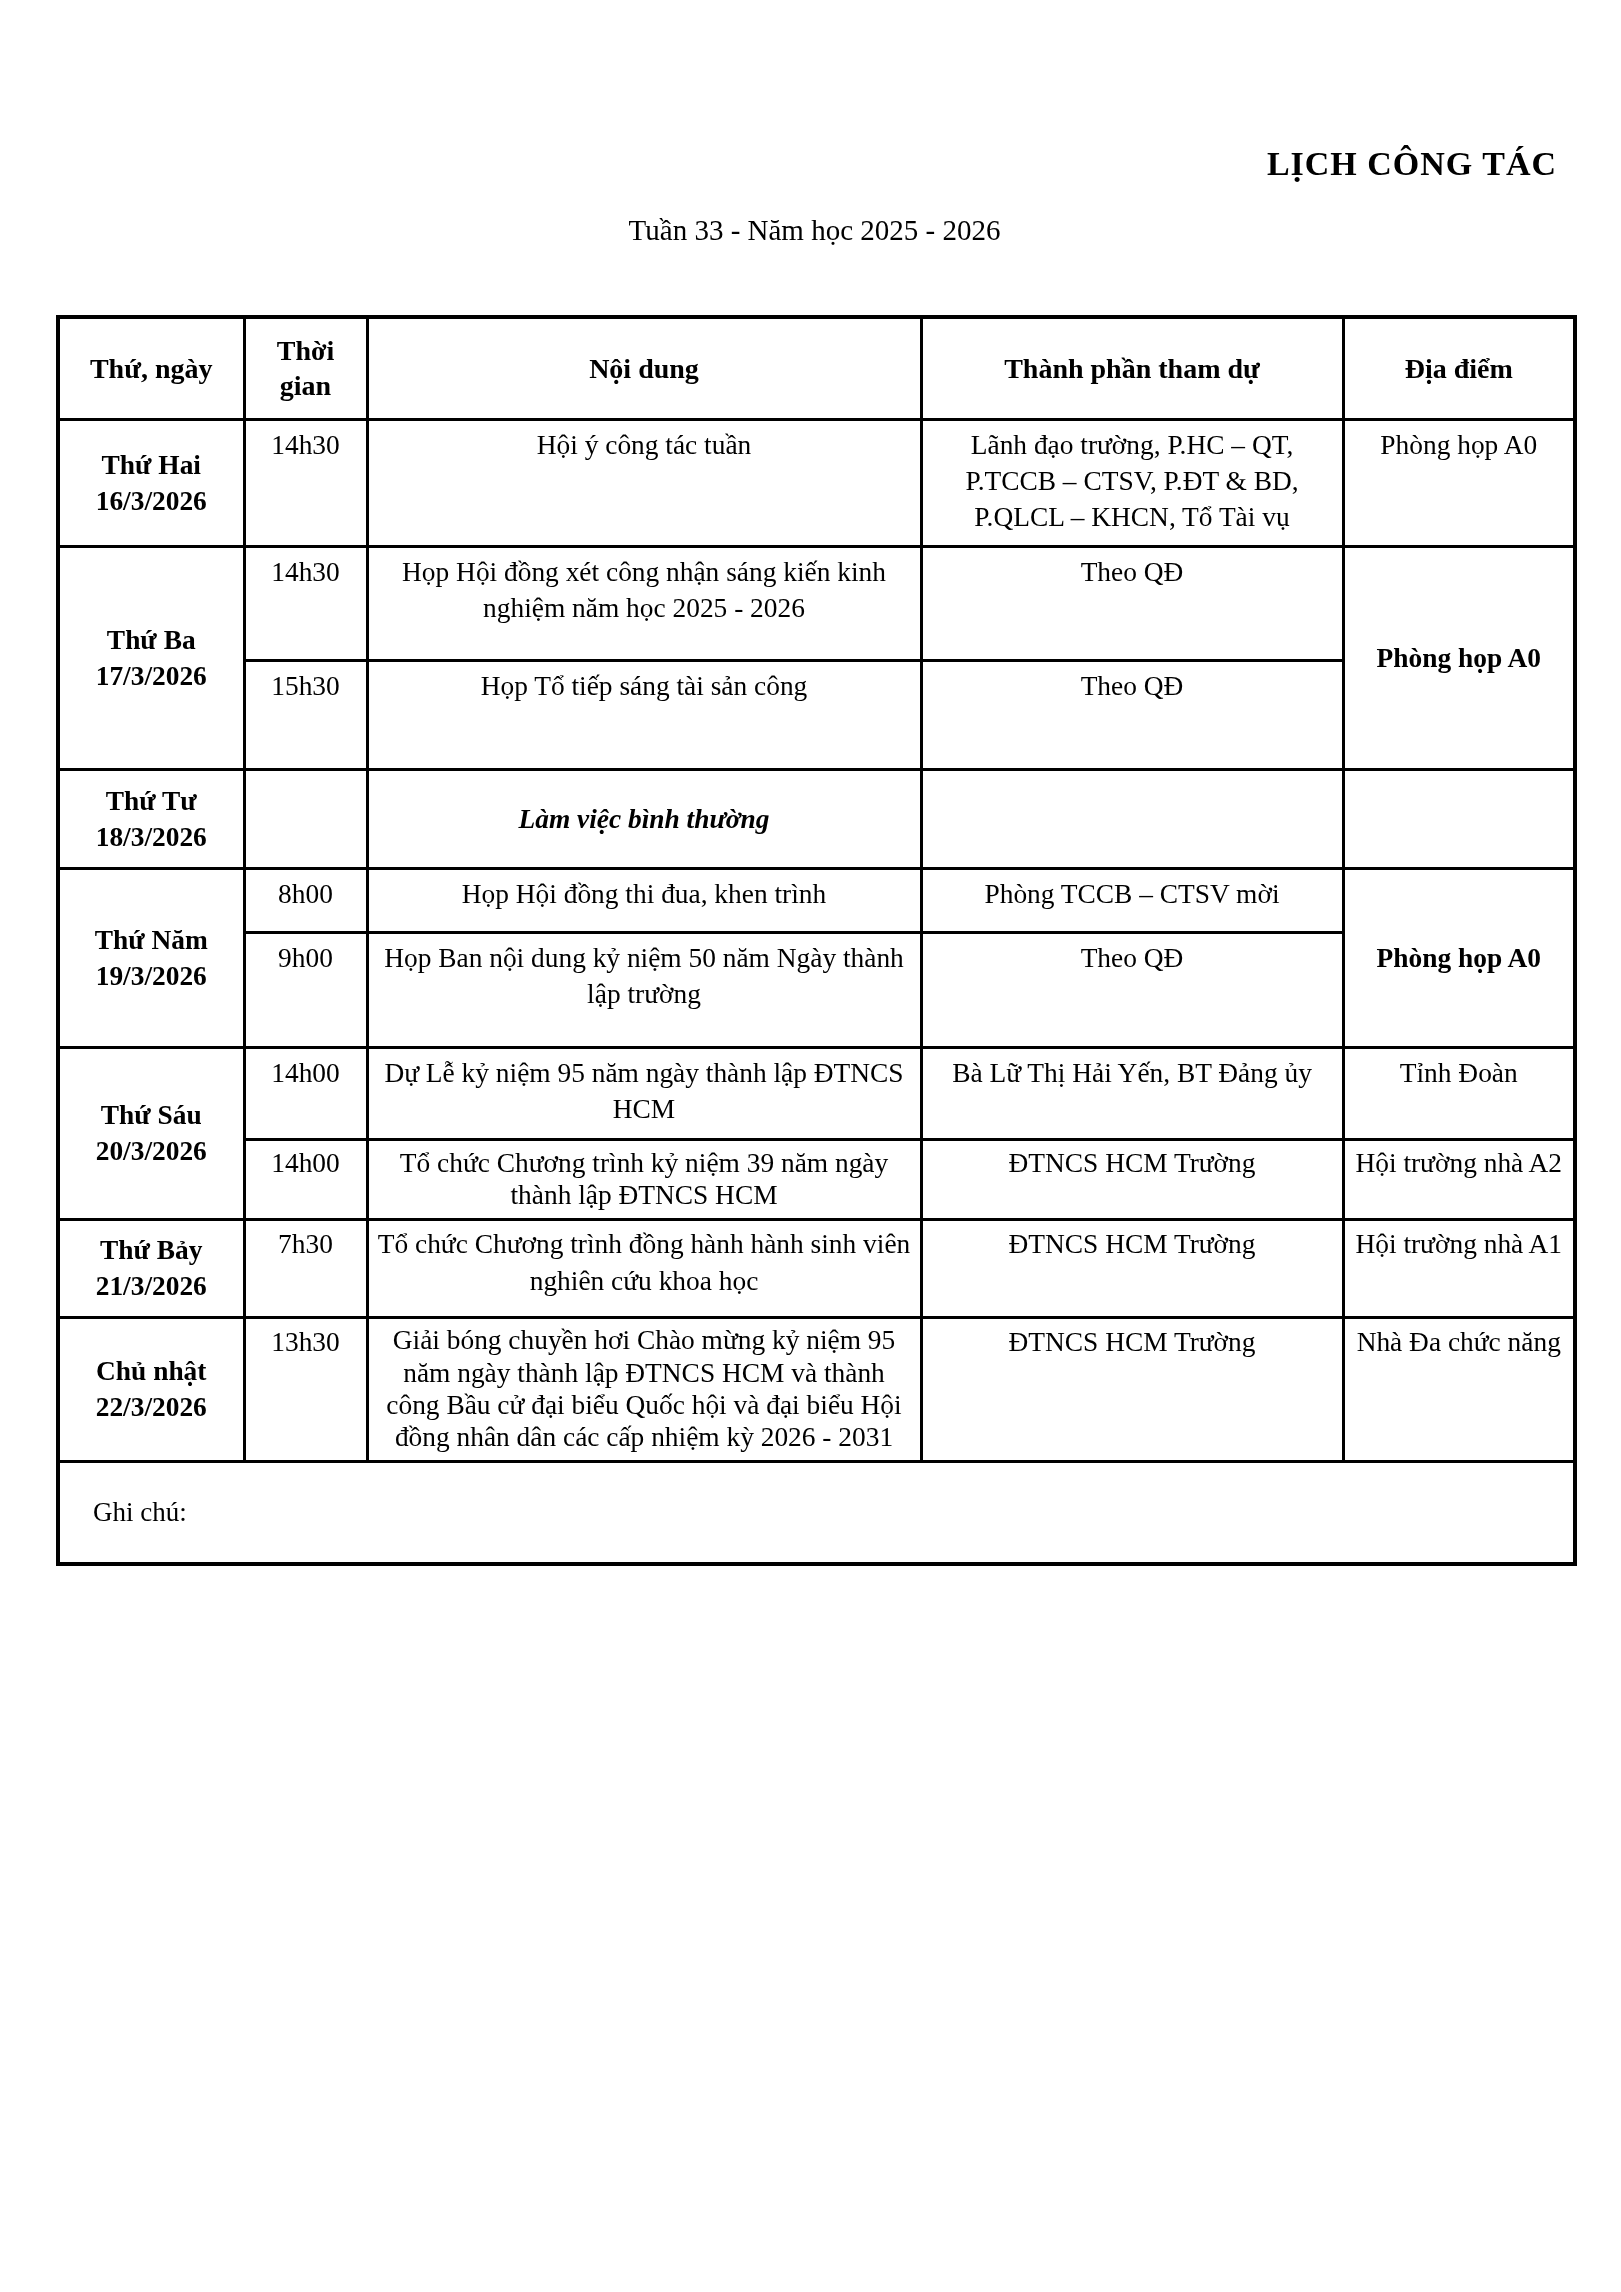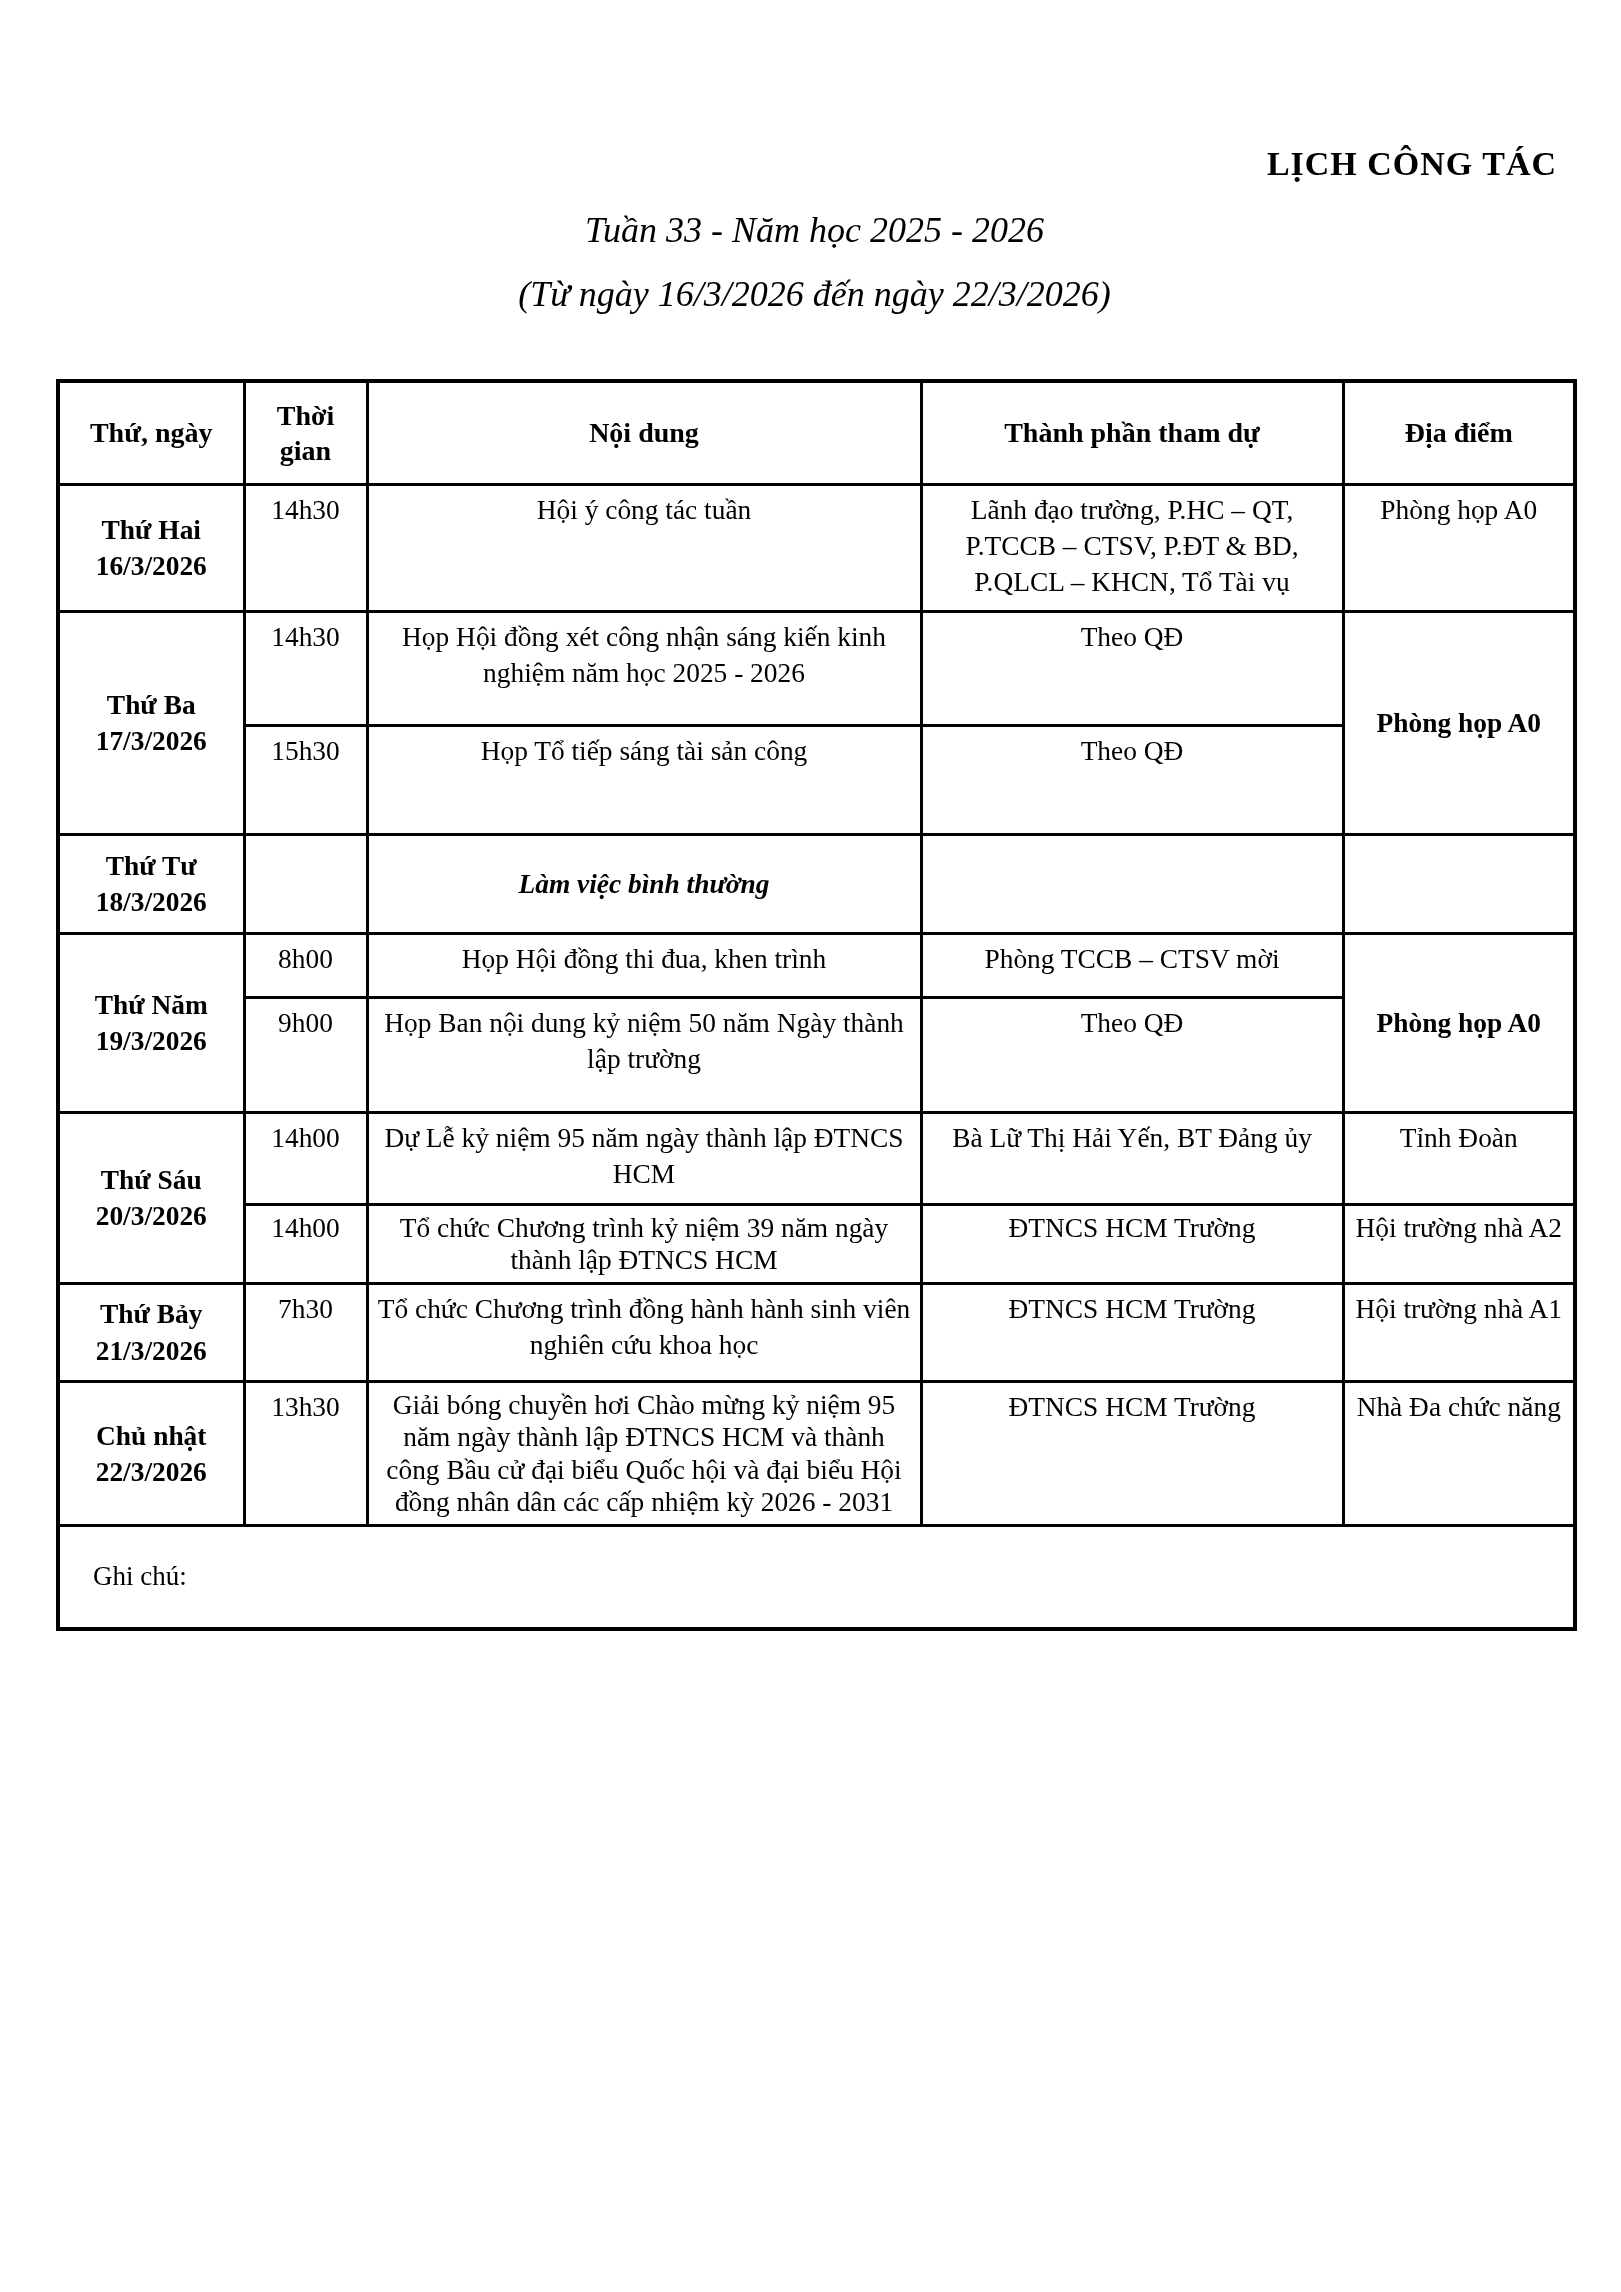--- a/index.html
+++ b/index.html
@@ -21,22 +21,21 @@
   .doc-title {
     margin: 16px;
     font-size: 34px;
     font-weight: bold;
     line-height: 47px;
     letter-spacing: 1px;
     text-align: right;
   }
   .doc-subtitle {
     margin: 21.6px 0 0 0;
-    font-size: 36px;
-    font-style: italic;
+    font-size: 29px;
     line-height: 43px;
     font-weight: normal;
   }
   table.schedule {
     margin: 63px 0 0 56px;
     width: 1517px;
     border-collapse: collapse;
     table-layout: fixed;
     border: 4.9px solid #000;
   }
@@ -74,21 +73,20 @@
     padding-left: 33px;
     font-size: 27px;
   }
 </style>
 </head>
 <body>
 
 <div class="doc-header">
   <h1 class="doc-title">LỊCH CÔNG TÁC</h1>
   <p class="doc-subtitle">Tuần 33 - Năm học 2025 - 2026</p>
-  <p class="doc-subtitle">(Từ ngày 16/3/2026 đến ngày 22/3/2026)</p>
 </div>
 
 <table class="schedule">
   <colgroup>
     <col style="width:186px">
     <col style="width:123px">
     <col style="width:554px">
     <col style="width:422px">
     <col style="width:232px">
   </colgroup>

